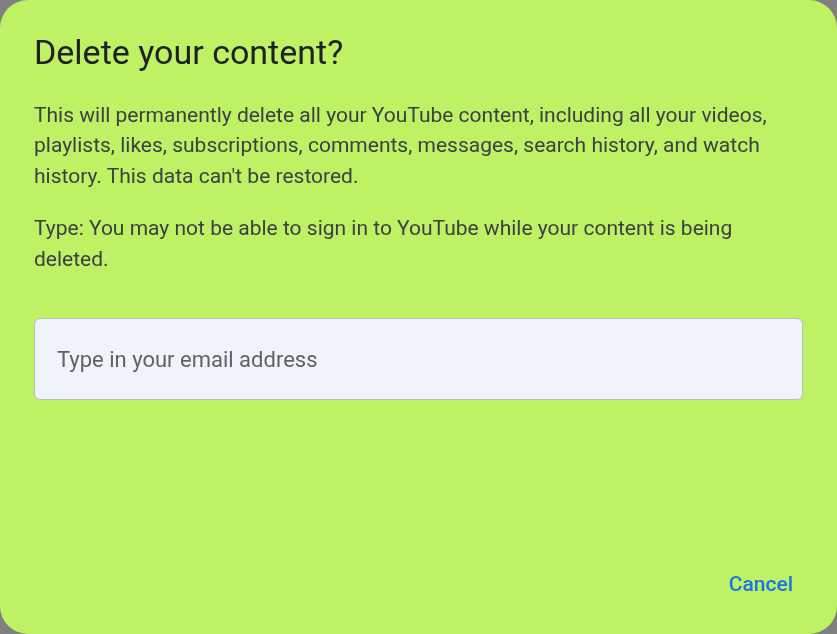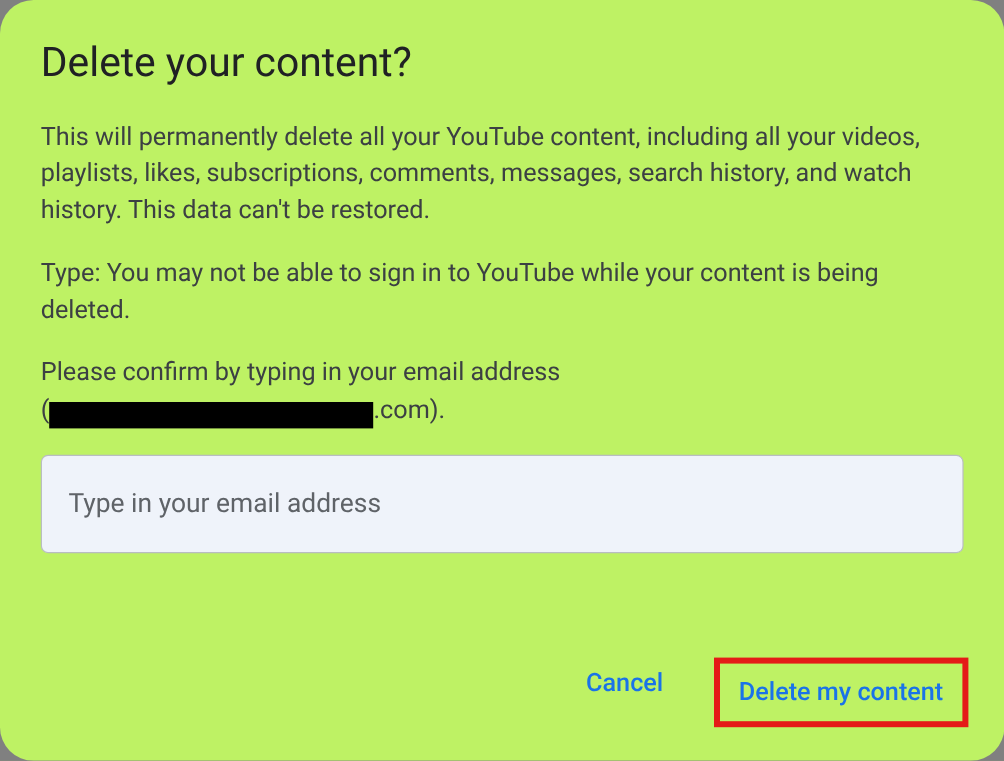--- a/index.html
+++ b/index.html
@@ -97,30 +97,21 @@
 </head>
 <body>
 
 <div class="dialog">
   <h1 class="title">Delete your content?</h1>
 
   <p class="body-text">This will permanently delete all your YouTube content, including all your videos, playlists, likes, subscriptions, comments, messages, search history, and watch history. This data can't be restored.</p>
 
   <p class="body-text">Type: You may not be able to sign in to YouTube while your content is being deleted.</p>
 
-  <div>
-    <div class="confirm-line">Please confirm by typing in your email address</div>
-    <div class="confirm-line">
-      <span>(</span><span class="redaction"></span><span>.com</span><span>).</span>
-    </div>
-  </div>
 
   <div class="input-wrap">
     <input type="text" class="email-input" placeholder="Type in your email address" style="">
   </div>
 
   <div class="actions">
     <button class="btn">Cancel</button>
-    <span class="highlight-box">
-      <button class="btn">Delete my content</button>
-    </span>
   </div>
 </div>
 
 </body></html>

